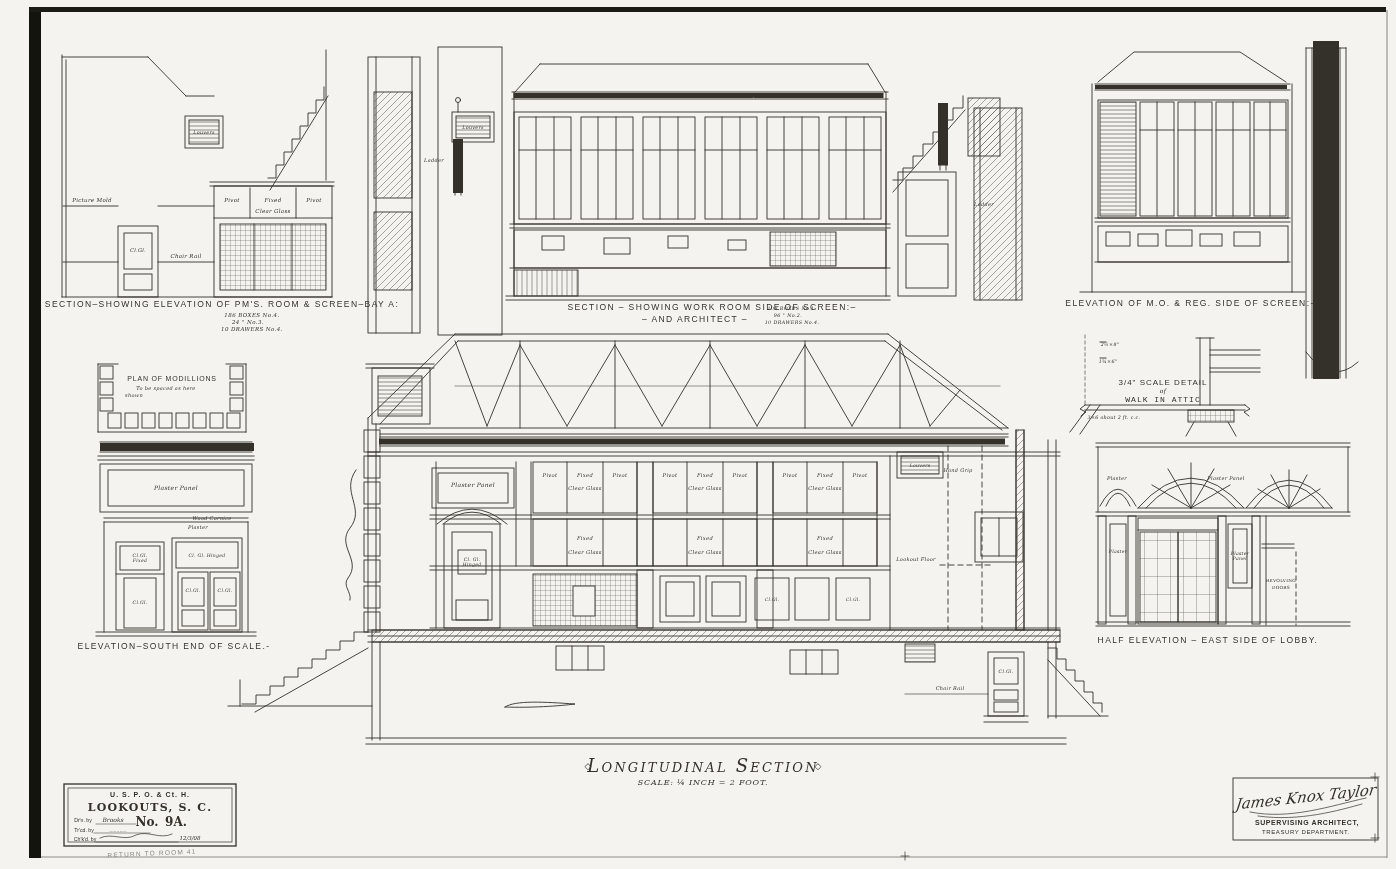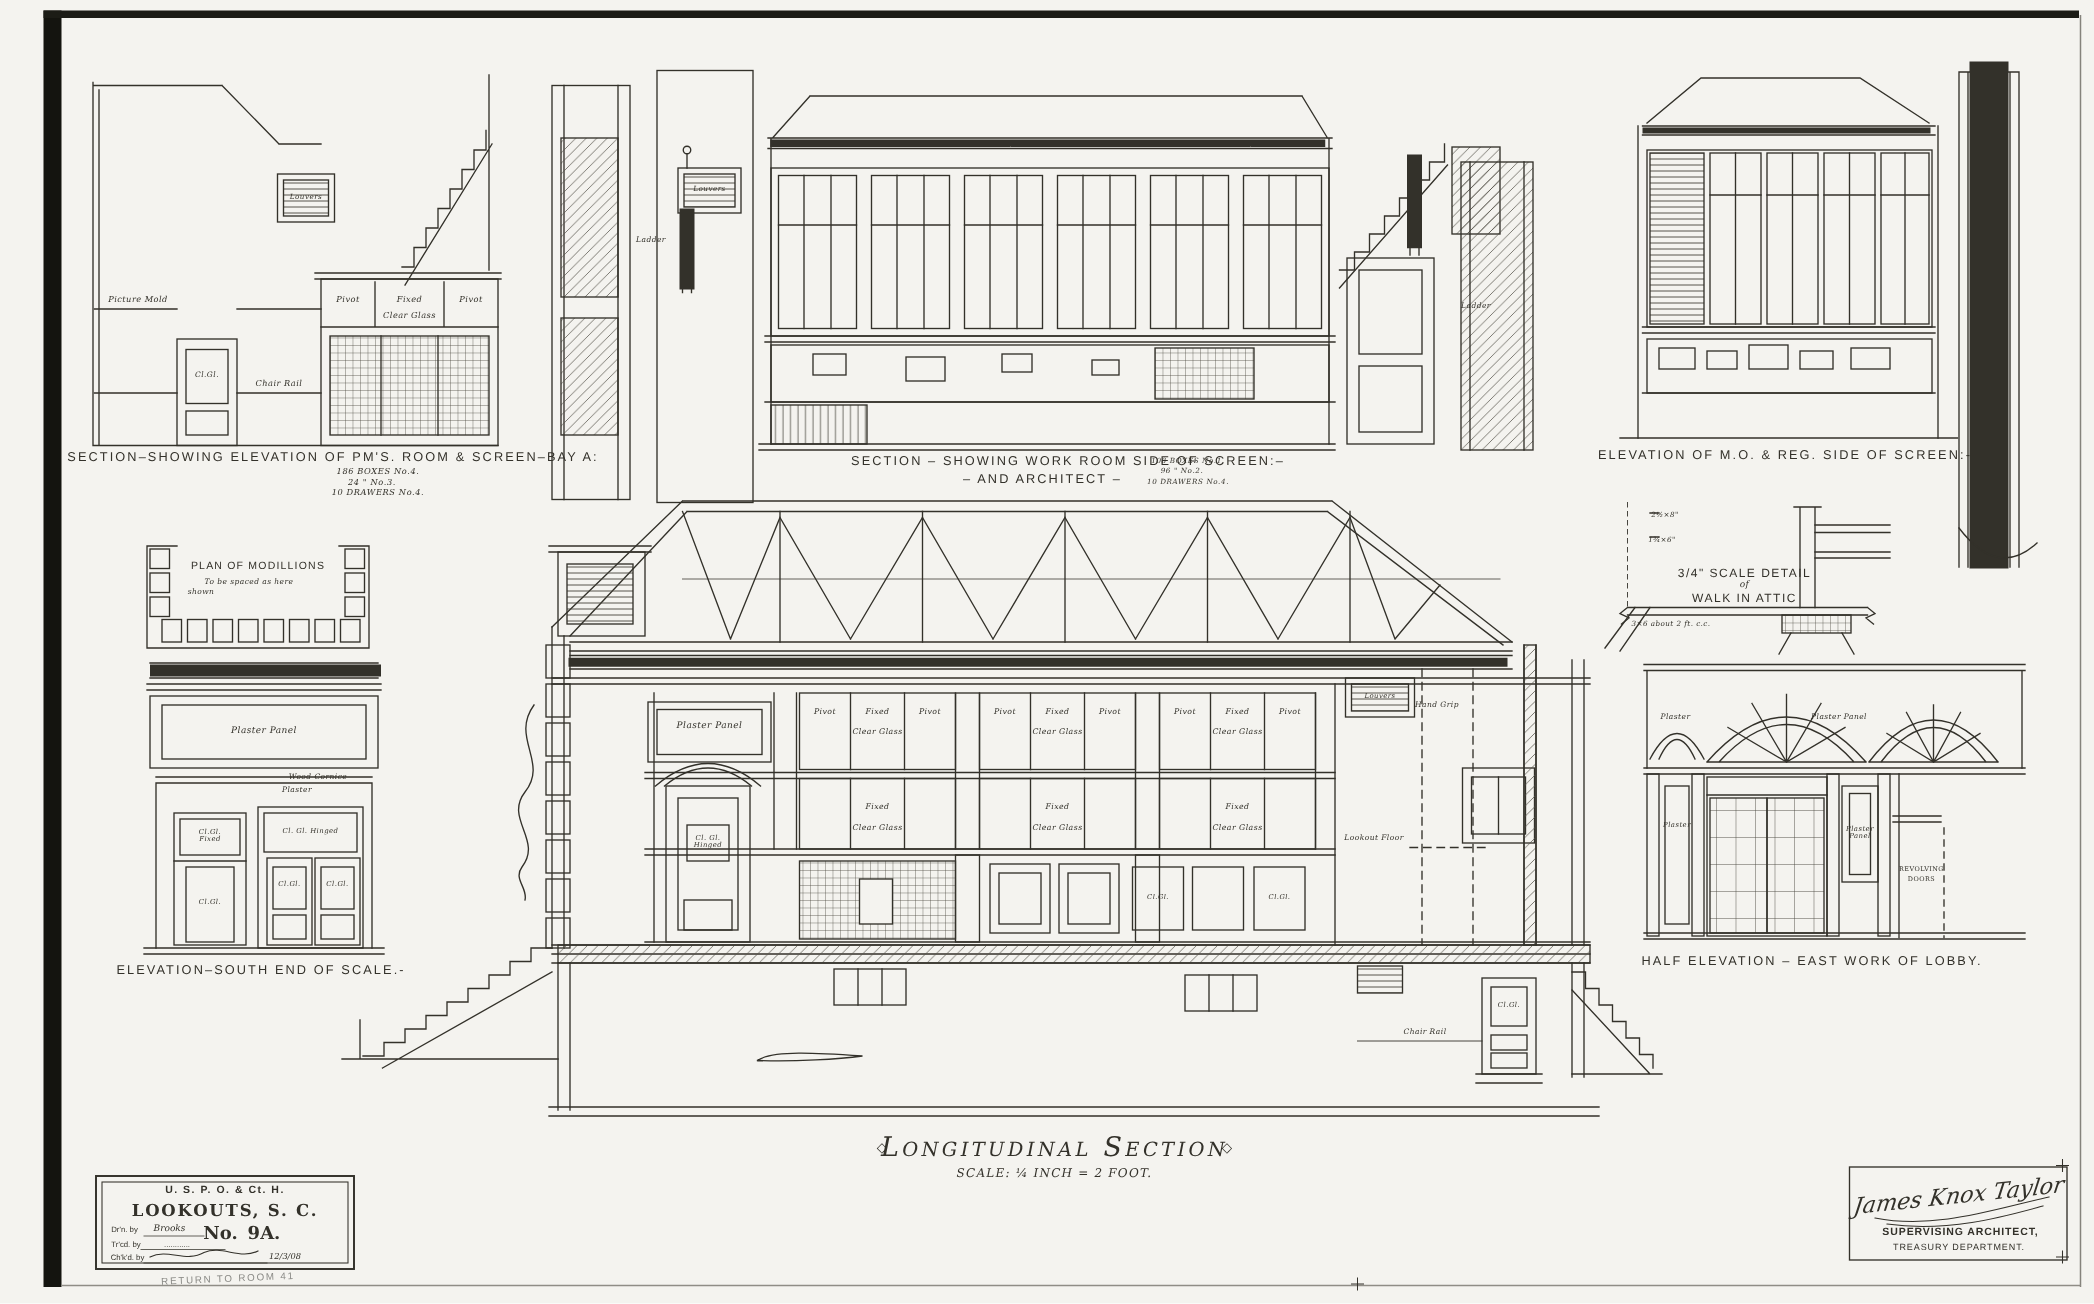--- a/index.html
+++ b/index.html
@@ -381,21 +381,21 @@
   <div class="lbl" style="left:984px;top:204px;font-size:5px;">Ladder</div>
 </div>
 
 <div class="layer">
   <div class="cap" style="left:1190px;top:303px;">ELEVATION OF M.O. &amp; REG. SIDE OF SCREEN:-</div>
 </div>
 
 <div class="layer">
   <div class="cap" style="left:1163px;top:382px;font-size:8px;letter-spacing:1px;">3/4" SCALE DETAIL</div>
   <div class="lbl" style="left:1163px;top:390px;font-size:6px;">of</div>
-  <div class="cap" style="left:1163px;top:399px;font-size:8px;letter-spacing:1px;">WALK IN ATTIC</div>
+  <div class="cap" style="left:1163px;top:399px;font-size:8px;letter-spacing:1px;font-family:Liberation Mono, monospace;">WALK IN ATTIC</div>
   <div class="lbl" style="left:1110px;top:344px;font-size:4.8px;">2½×8"</div>
   <div class="lbl" style="left:1108px;top:361px;font-size:4.8px;">1¾×6"</div>
   <div class="lbl" style="left:1114px;top:417px;font-size:4.8px;">3×6 about 2 ft. c.c.</div>
 </div>
 
 <div class="layer">
   <div class="cap" style="left:172px;top:378px;font-size:7px;letter-spacing:.8px;">PLAN OF MODILLIONS</div>
   <div class="lbl" style="left:166px;top:388px;font-size:5px;">To be spaced as here</div>
   <div class="lbl" style="left:134px;top:395px;font-size:5px;">shown</div>
 </div>
@@ -440,21 +440,21 @@
   <div class="lbl" style="left:853px;top:599px;font-size:4.5px;">Cl.Gl.</div>
 
   <div class="lbl" style="left:920px;top:465px;font-size:4.6px;">Louvers</div>
   <div class="lbl" style="left:958px;top:470px;font-size:5px;">Hand Grip</div>
   <div class="lbl" style="left:916px;top:559px;font-size:5px;">Lookout Floor</div>
   <div class="lbl" style="left:950px;top:688px;font-size:5px;">Chair Rail</div>
   <div class="lbl" style="left:1006px;top:671px;font-size:4.6px;">Cl.Gl.</div>
 </div>
 
 <div class="layer">
-  <div class="cap" style="left:1208px;top:640px;">HALF ELEVATION – EAST WORK OF LOBBY.</div>
+  <div class="cap" style="left:1208px;top:640px;">HALF ELEVATION – EAST SIDE OF LOBBY.</div>
   <div class="lbl" style="left:1117px;top:478px;font-size:5px;">Plaster</div>
   <div class="lbl" style="left:1226px;top:478px;font-size:5px;">Plaster Panel</div>
   <div class="lbl" style="left:1118px;top:551px;font-size:4.6px;">Plaster</div>
   <div class="lbl wrap" style="left:1240px;top:556px;font-size:4.6px;width:26px;">Plaster Panel</div>
   <div class="lbl" style="left:1281px;top:580px;font-size:4.3px;font-style:normal;">REVOLVING</div>
   <div class="lbl" style="left:1281px;top:587px;font-size:4.3px;font-style:normal;">DOORS</div>
 </div>
 
 <div class="layer">
   <div class="orn" style="left:588px;top:766px;">◇</div>

